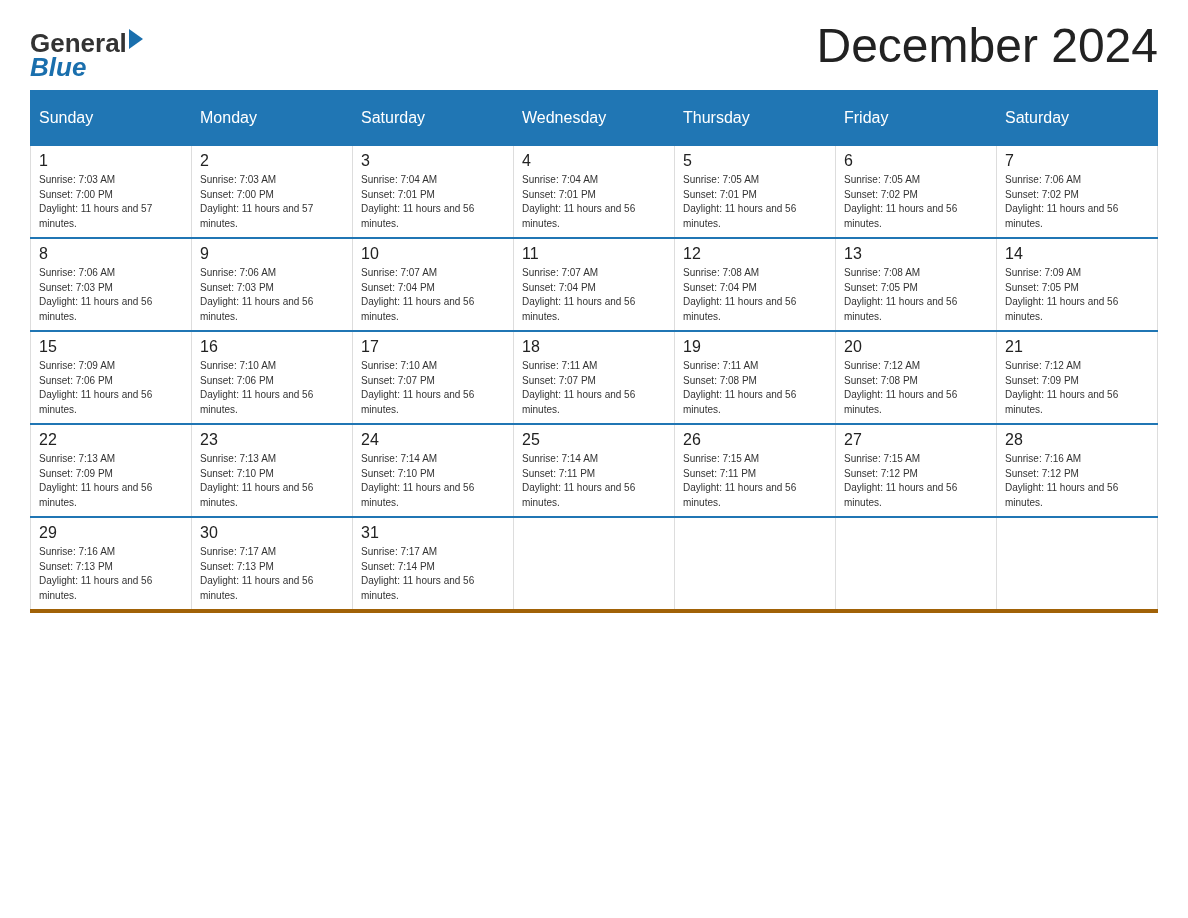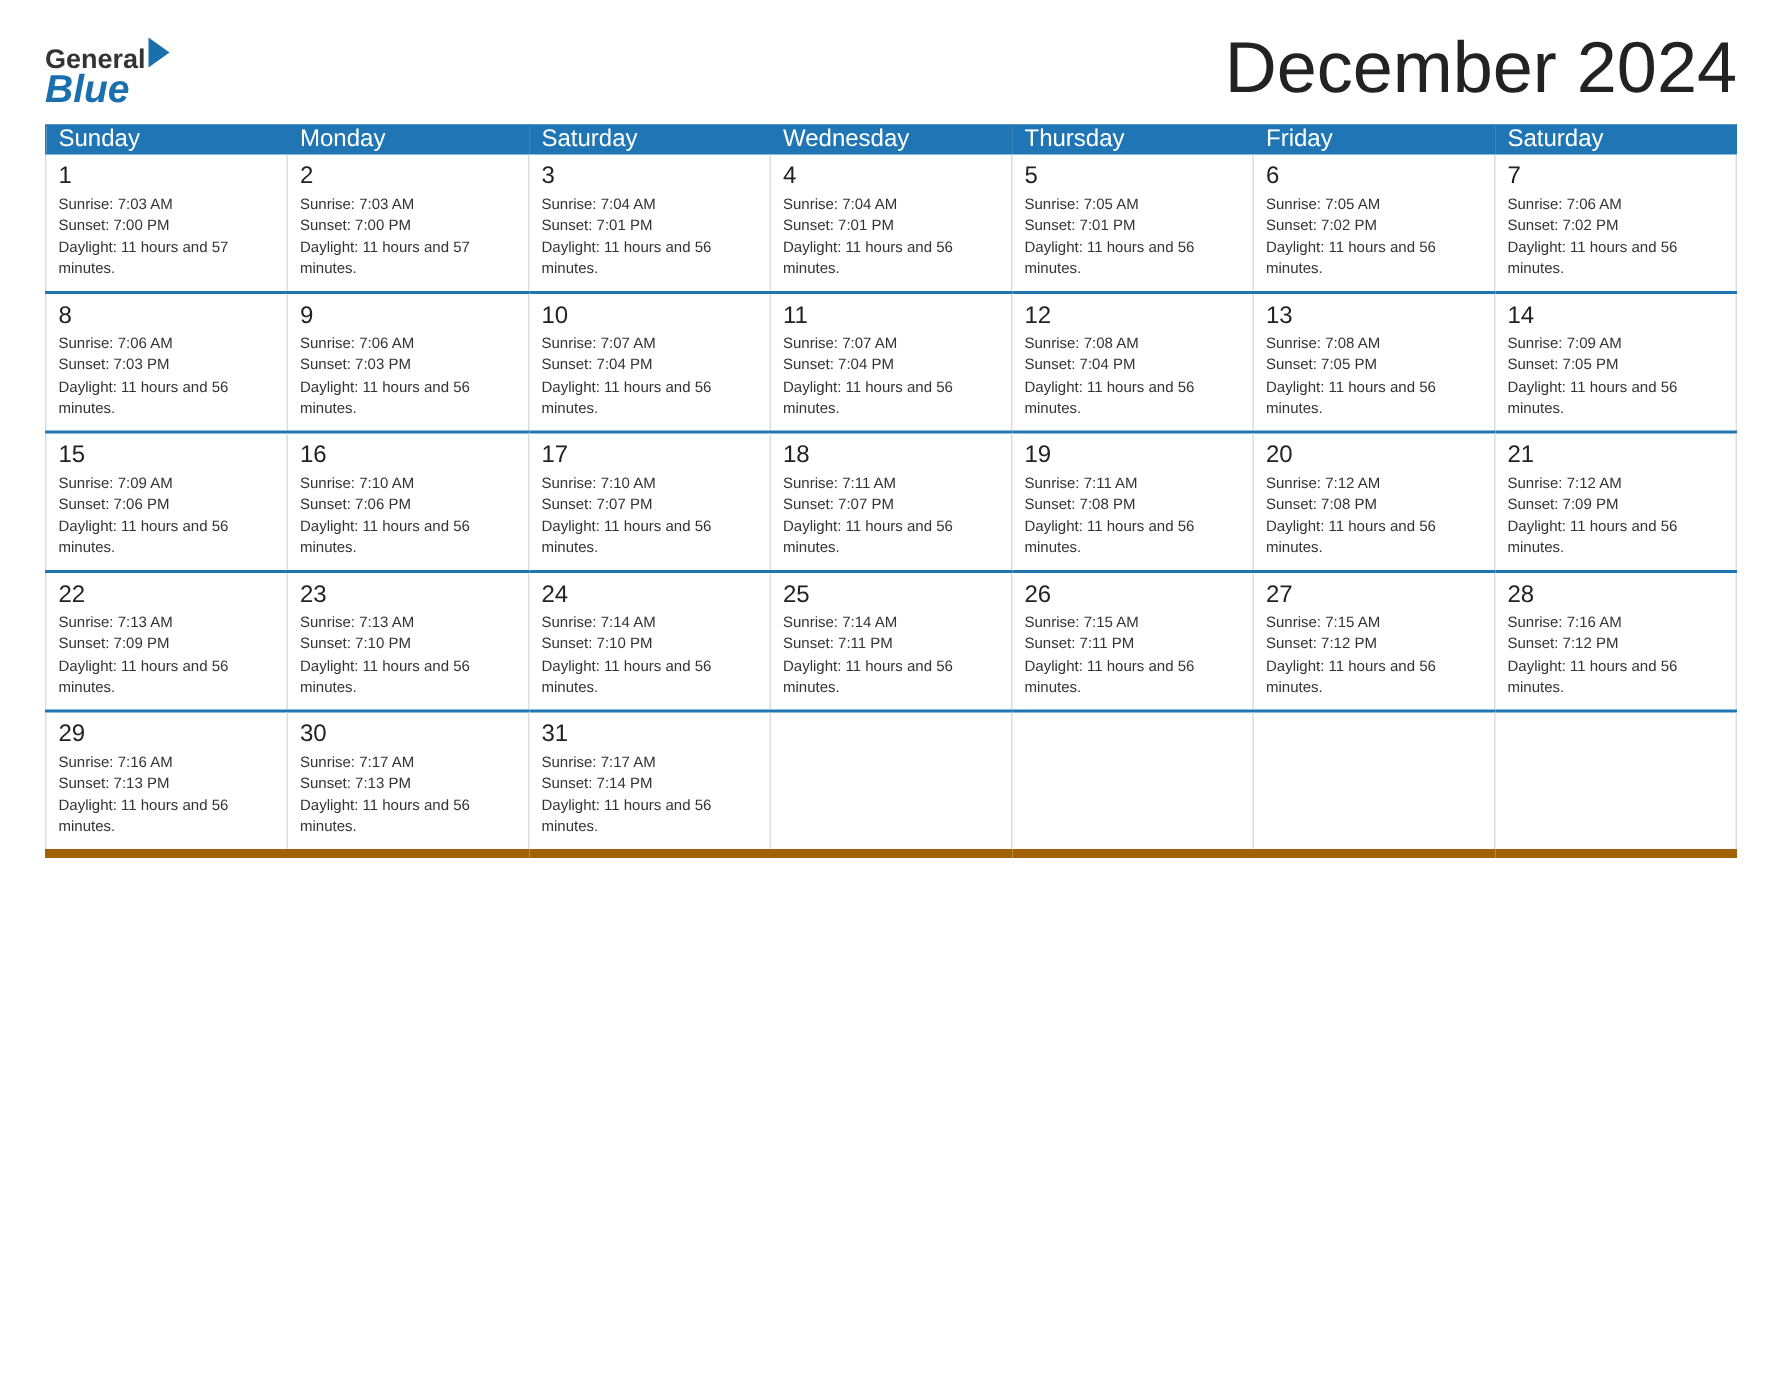--- a/index.html
+++ b/index.html
@@ -15,21 +15,21 @@
       justify-content: space-between;
       align-items: flex-start;
       margin-bottom: 10px;
     }
     .logo {
       display: flex;
       align-items: center;
       margin-top: 10px;
     }
     .logo-text-general {
-      font-size: 18px;
+      font-size: 26px;
       font-weight: bold;
       color: #333;
       line-height: 1;
     }
     .logo-text-blue {
       font-size: 26px;
       font-weight: bold;
       color: #1a6fad;
       line-height: 1;
       font-style: italic;
@@ -73,21 +73,21 @@
     .calendar {
       width: 100%;
       border-collapse: collapse;
       margin-top: 8px;
     }
     .calendar th {
       background-color: #2076b4;
       color: #fff;
       font-size: 16px;
       font-weight: normal;
-      padding: 0 8px;
+      padding: 18px 8px;
       text-align: left;
       border: 1px solid #2076b4;
     }
     .calendar td {
       border: 1px solid #ccc;
       vertical-align: top;
       padding: 6px 8px;
       width: calc(100% / 7);
       min-height: 110px;
     }
@@ -102,21 +102,21 @@
       color: #333;
       line-height: 1.45;
     }
     .empty-cell {
       background: #fff;
     }
     .calendar tr td {
       border-bottom: 2px solid #2076b4;
     }
     .calendar tr:last-child td {
-      border-bottom: 6px solid #a16207;
+      border-bottom: 4px solid #a16207;
       margin-left: 20px;
     }
     .calendar tbody tr td {
       border-top: 1px solid #ddd;
       border-left: 1px solid #ddd;
       border-right: 1px solid #ddd;
     }
     .calendar tbody tr:first-child td {
       border-top: none;
     }

